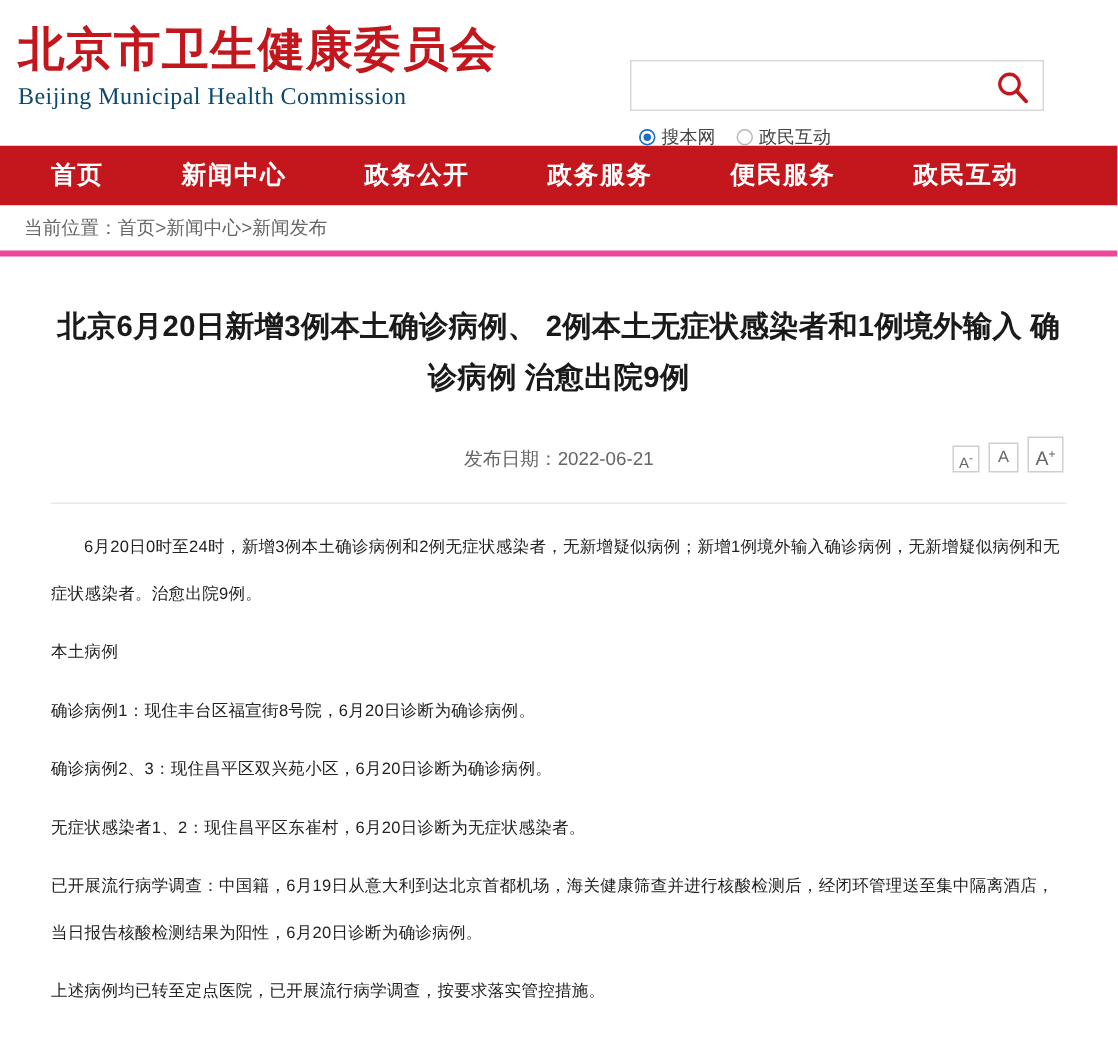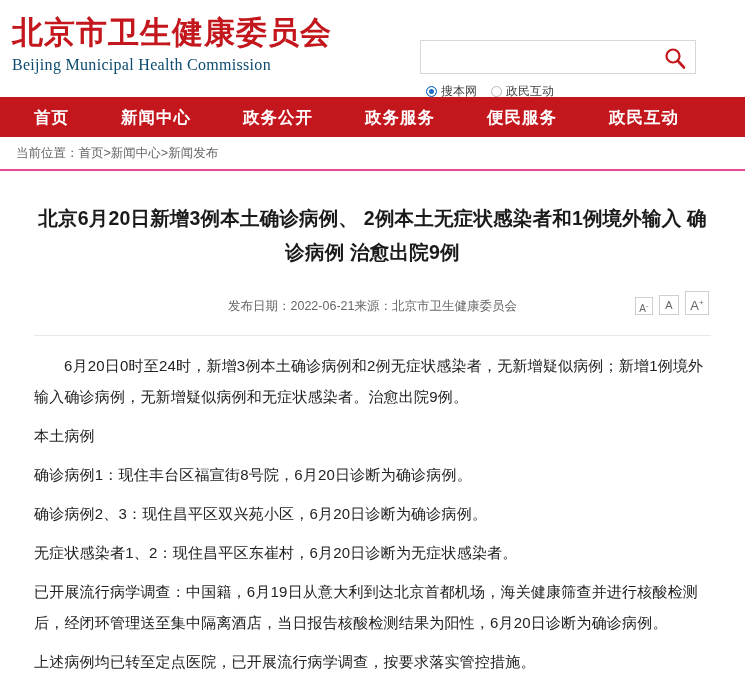--- a/index.html
+++ b/index.html
@@ -119,21 +119,21 @@
     padding: 0 26px;
     line-height: 40px;
     white-space: nowrap;
     cursor: pointer;
     letter-spacing: 1px;
   }
 
   
   .crumb-wrap {
     height: 34px;
-    border-bottom: 2px solid #ec4899;
+    border-bottom: 4px solid #ec4899;
     display: flex;
     align-items: center;
     padding-left: 16px;
     background: #fff;
   }
   .crumb {
     font-size: 12.5px;
     color: #666;
   }
   .crumb a { color: #666; text-decoration: none; cursor: pointer; }
@@ -186,21 +186,21 @@
   .fs-btn.big { width: 24px; height: 24px; font-size: 13px; line-height: 22px; }
   .fs-btn sup { font-size: 8px; vertical-align: super; }
 
   .divider {
     margin-top: 14px;
     border-top: 1px solid #e8e8e8;
   }
 
   .body-text { padding-top: 14px; }
   .para {
-    font-size: 15px;
+    font-size: 11px;
     line-height: 31px;
     color: #222;
     text-indent: 2em;
     margin: 0 0 8px 0;
     letter-spacing: 0.2px;
   }
   .para.noindent { text-indent: 0; }
 </style>
 </head>
 <body>
@@ -249,21 +249,20 @@
     <div class="crumb">
       <span>当前位置：</span><a>首页</a><span>&gt;</span><a>新闻中心</a><span>&gt;</span><a>新闻发布</a>
     </div>
   </div>
 
   <div class="article">
     <h1 class="title">北京6月20日新增3例本土确诊病例、 2例本土无症状感染者和1例境外输入 确诊病例 治愈出院9例</h1>
 
     <div class="meta">
       <span><span>发布日期：</span><span>2022-06-21</span></span>
-      <span><span>来源：</span><span>北京市卫生健康委员会</span></span>
 
       <div class="fontsize">
         <button class="fs-btn small"><span>A</span><sup>-</sup></button>
         <button class="fs-btn"><span>A</span></button>
         <button class="fs-btn big"><span>A</span><sup>+</sup></button>
       </div>
     </div>
 
     <div class="divider"></div>
 

